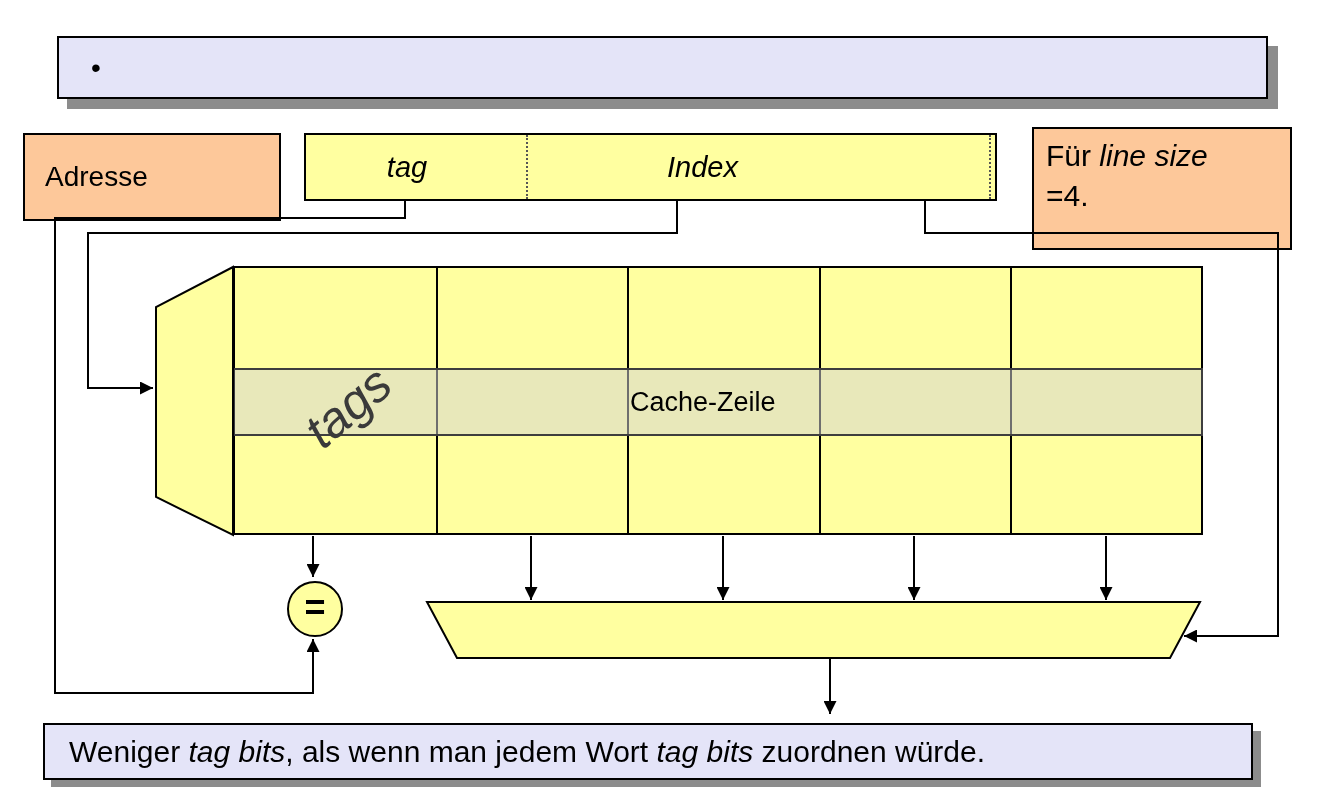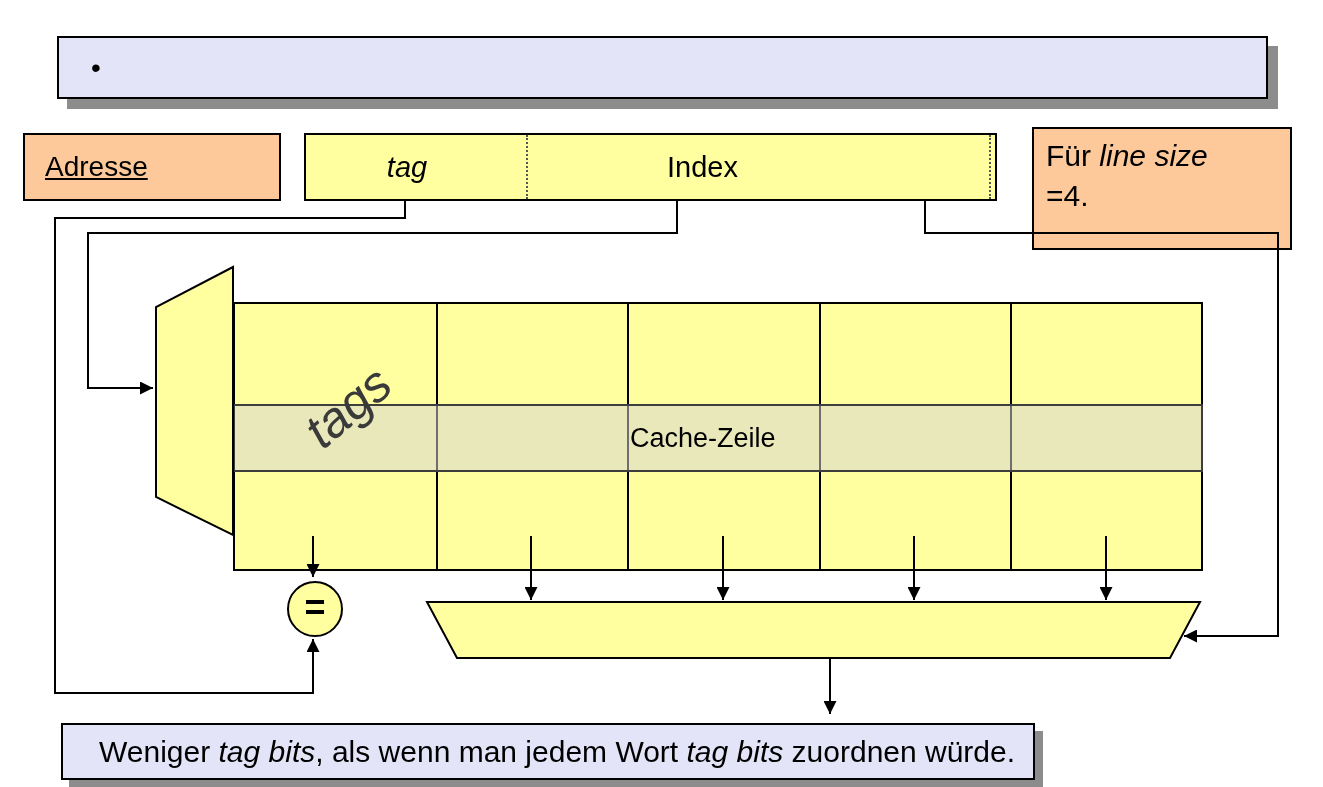--- a/index.html
+++ b/index.html
@@ -19,54 +19,54 @@
     background:var(--lavender);
     border:2px solid #000;
     box-shadow:10px 10px 0 0 var(--shadow);
     display:flex;align-items:center;
   }
   .rich{white-space:pre-wrap;}
   
   #title{left:57px;top:36px;width:1211px;height:63px;font-size:33px;padding-left:22px;}
   #title .bullet{font-size:28px;width:34px;flex:0 0 34px;margin-left:10px;}
   
-  #adresse{left:23px;top:133px;width:258px;height:68px;background:var(--orange);
-    border:2px solid #000;display:flex;align-items:center;padding-left:20px;font-size:28px;text-decoration:underline;}
+  #adresse{left:23px;top:133px;width:258px;height:88px;background:var(--orange);
+    border:2px solid #000;display:flex;align-items:center;padding-left:20px;font-size:28px;}
   
   #addrbar{left:304px;top:133px;width:693px;height:68px;background:var(--yellow);
     border:2px solid #000;display:flex;align-items:stretch;font-size:29px;}
-  .addr-cell{display:flex;align-items:center;justify-content:center;}
-  #cell-tag{flex:0 0 202px;font-style:italic;padding-right:18px;text-align:center;}
+  .addr-cell{display:flex;align-items:center;justify-content:center;font-style:italic;}
+  #cell-tag{flex:0 0 202px;padding-right:18px;text-align:center;}
   #cell-index{flex:0 0 349px;padding-right:112px;}
   #cell-offset{flex:1 1 auto;}
   .addr-sep{width:0;border-left:2px dotted #555;}
   
   #notebox{left:1032px;top:127px;width:260px;height:123px;background:var(--orange);
     border:2px solid #000;font-size:30px;line-height:40px;padding:7px 0 0 12px;}
   
   #grid{left:233px;top:266px;width:970px;height:269px;background:var(--yellow);
-    border:2px solid #000;z-index:1;margin-top:36px;}
+    border:2px solid #000;z-index:1;}
   .vdiv{position:absolute;top:0;bottom:0;width:2px;background:#000;}
   #vd1{left:201px;} #vd2{left:392px;} #vd3{left:584px;} #vd4{left:775px;}
   #band{position:absolute;left:-2px;right:-2px;top:100px;height:68px;
     background:rgba(210,210,210,0.52);border:2px solid #3e3e3e;box-sizing:border-box;z-index:2;}
   #rowlabel{position:absolute;left:395px;top:100px;height:68px;display:flex;
     align-items:center;font-size:27px;z-index:3;}
   
   #tagslabel{left:258px;top:332px;width:180px;height:150px;display:flex;align-items:center;
     justify-content:center;transform:rotate(-40deg);font-size:50px;font-style:italic;
     color:#3a3a3a;z-index:4;pointer-events:none;}
   
   #eq{left:287px;top:581px;width:56px;height:56px;border-radius:50%;background:var(--yellow);
     border:2px solid #000;display:flex;align-items:center;justify-content:center;
     font-size:36px;font-weight:bold;z-index:5;padding-bottom:3px;}
   
   #overlay{position:absolute;left:0;top:0;width:1323px;height:787px;z-index:3;pointer-events:none;}
   
-  #footer{left:61px;top:723px;width:974px;height:57px;font-size:30px;padding-left:36px;
+  #footer{left:43px;top:723px;width:1210px;height:57px;font-size:30px;padding-left:24px;
     box-shadow:8px 8px 0 0 var(--shadow);}
   .it{font-style:italic;} .bd{font-weight:bold;} .bi{font-weight:bold;font-style:italic;}
 </style>
 </head>
 <body>
 
 <div class="canvas">
 
   <div class="abs shadow-box" id="title">
     <span class="bullet">•</span>

